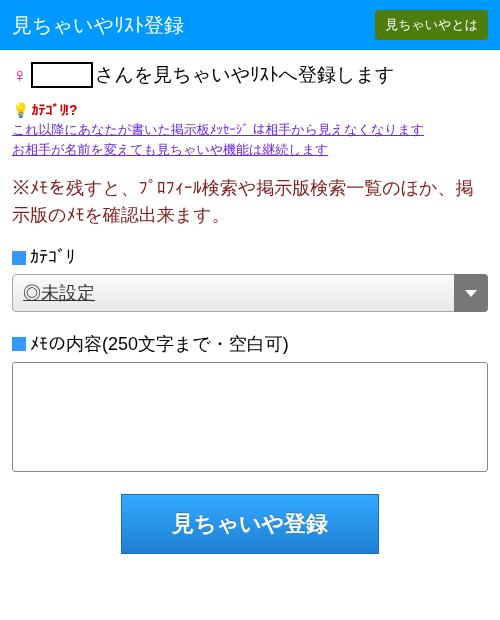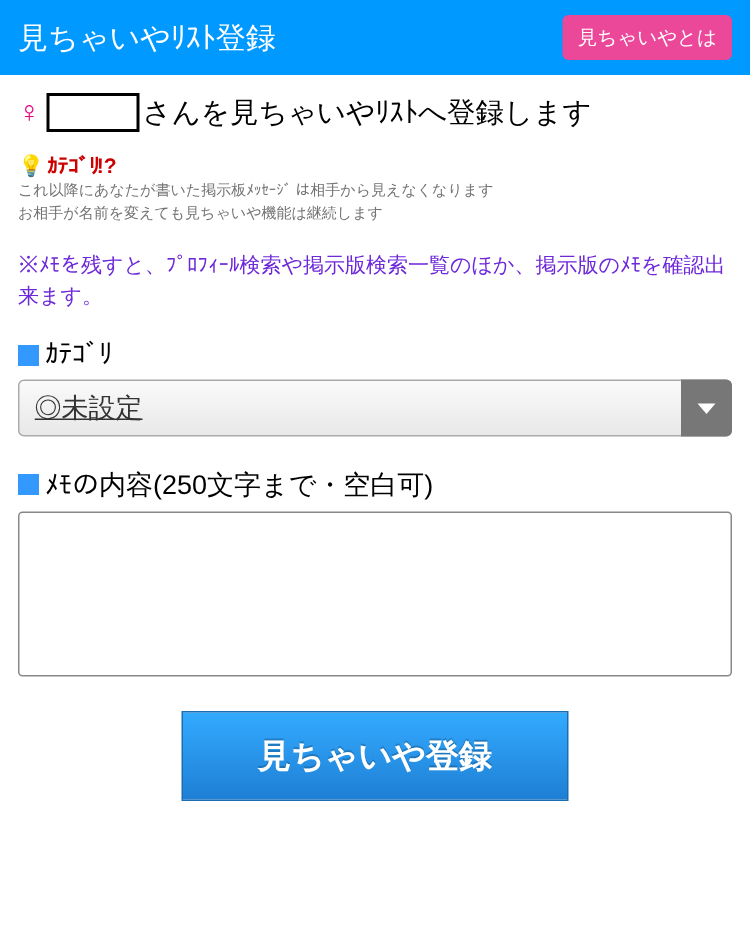--- a/index.html
+++ b/index.html
@@ -1,30 +1,30 @@
 <!DOCTYPE html>
 <html><head>
 <meta charset="utf-8">
 <style>
 * { box-sizing: border-box; margin: 0; padding: 0; }
 body { font-family: "Hiragino Sans", "Meiryo", sans-serif; width: 500px; height: 620px; background: #fff; }
 .header { background: #0099ff; color: #fff; padding: 10px 12px; display: flex; justify-content: space-between; align-items: center; }
 .header-title { font-size: 20px; font-weight: normal; }
-.info-btn { background: #ec4899; color: #fff; border: none; border-radius: 4px; padding: 6px 10px; font-size: 13px; cursor: pointer; }
+.info-btn { background: #4d7c0f; color: #fff; border: none; border-radius: 4px; padding: 6px 10px; font-size: 13px; cursor: pointer; }
 .content { padding: 12px; }
 .user-line { font-size: 19px; margin-bottom: 14px; display: flex; align-items: center; }
 .gender-icon { color: #e6007e; font-size: 20px; margin-right: 4px; }
 .name-box { display: inline-block; width: 62px; height: 26px; border: 2px solid #000; background: #fff; margin-right: 2px; vertical-align: middle; }
 .warning-block { margin-bottom: 16px; }
 .warning-head { color: #cc0000; font-size: 14px; font-weight: bold; display: flex; align-items: center; margin-bottom: 2px; }
 .bulb { margin-right: 2px; font-size: 14px; }
 .exclaim { color: #cc0000; font-weight: bold; margin-left: -2px; }
-.warning-text { color: #737373; font-size: 10px; line-height: 1.5; }
+.warning-text { color: #6d28d9; font-size: 13px; line-height: 1.5; text-decoration: underline; }
 .memo-head { font-size: 20px; margin-bottom: 4px; }
-.memo-note { font-size: 14px; color: #6d28d9; line-height: 1.5; margin-bottom: 18px; }
+.memo-note { font-size: 18px; color: #7f1d1d; line-height: 1.5; margin-bottom: 18px; }
 .field-label { font-size: 18px; margin-bottom: 6px; display: flex; align-items: center; }
 .sq { display: inline-block; width: 14px; height: 14px; background: #3399ff; margin-right: 4px; }
 .select-wrap { position: relative; margin-bottom: 20px; }
 .select-box { width: 100%; height: 38px; background: linear-gradient(#fafafa, #e8e8e8); border: 1px solid #aaa; border-radius: 4px; padding: 0 40px 0 10px; font-size: 18px; color: #333; appearance: none; cursor: pointer; text-decoration: underline; }
 .select-arrow { position: absolute; right: 0; top: 0; width: 34px; height: 38px; background: #777; border-radius: 0 4px 4px 0; display: flex; align-items: center; justify-content: center; pointer-events: none; }
 .select-arrow::after { content: ""; border-left: 6px solid transparent; border-right: 6px solid transparent; border-top: 7px solid #fff; }
 .textarea-box { width: 100%; height: 110px; border: 1px solid #888; border-radius: 3px; padding: 6px; font-size: 14px; resize: none; margin-bottom: 18px; }
 .submit-wrap { text-align: center; }
 .submit-btn { background: linear-gradient(#33aaff, #1e7fd4); color: #fff; border: 1px solid #1a6db0; border-radius: 0; padding: 14px 50px; font-size: 22px; font-weight: bold; cursor: pointer; text-shadow: 0 -1px 0 rgba(0,0,0,0.2); }
 </style>

